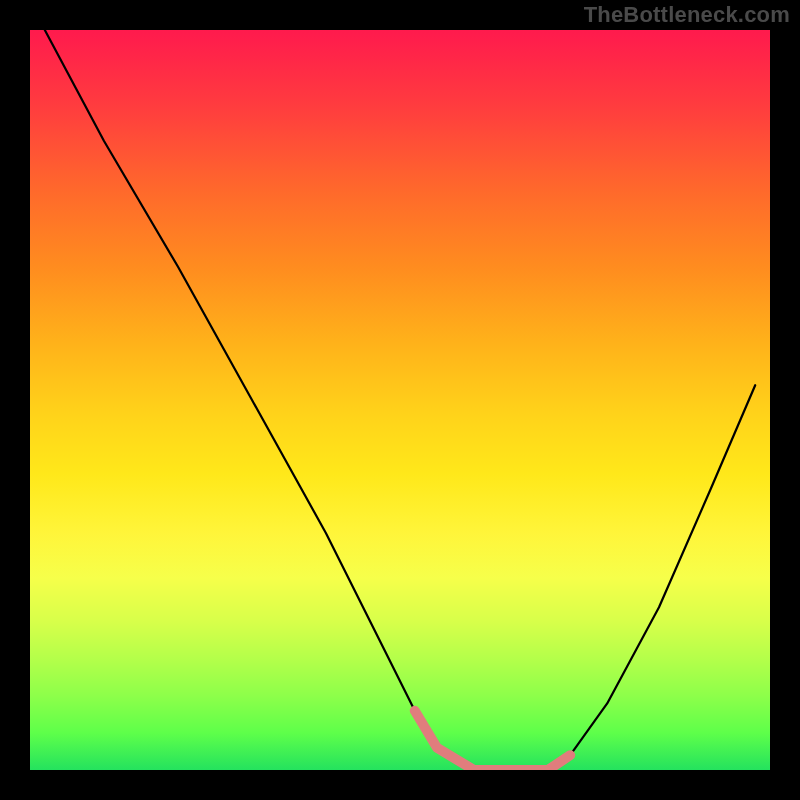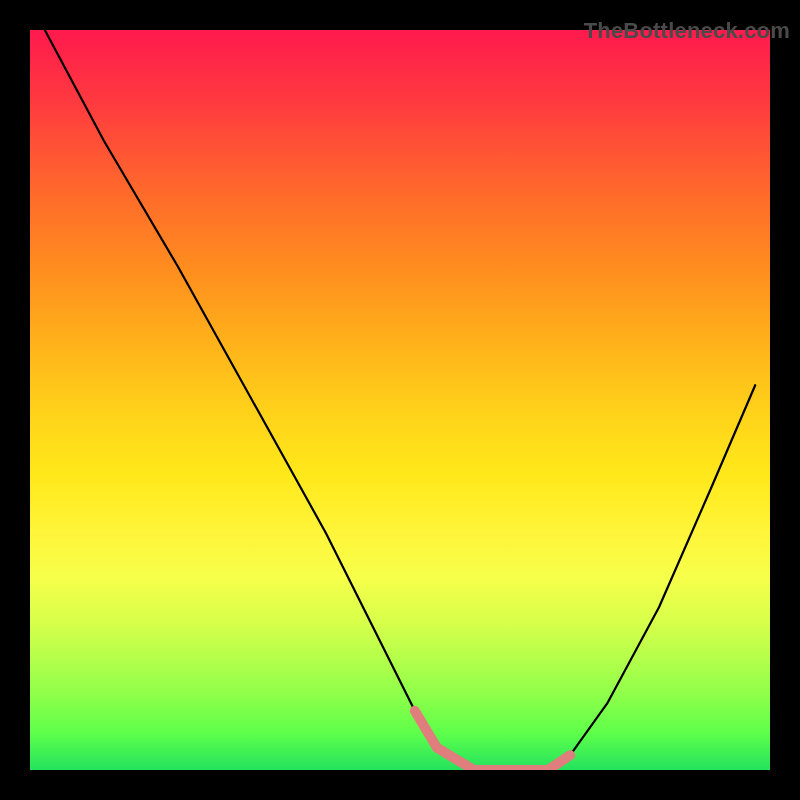--- a/index.html
+++ b/index.html
@@ -12,21 +12,21 @@
     font-family: Arial, Helvetica, sans-serif;
   }
   .stage {
     position: relative;
     width: 800px;
     height: 800px;
     background: #000;
   }
   .watermark {
     position: absolute;
-    top: 18px;
+    top: 2px;
     right: 10px;
     color: #4a4a4a;
     font-size: 22px;
     font-weight: 600;
     letter-spacing: 0.2px;
     z-index: 5;
   }
   .plot {
     position: absolute;
     left: 30px;

